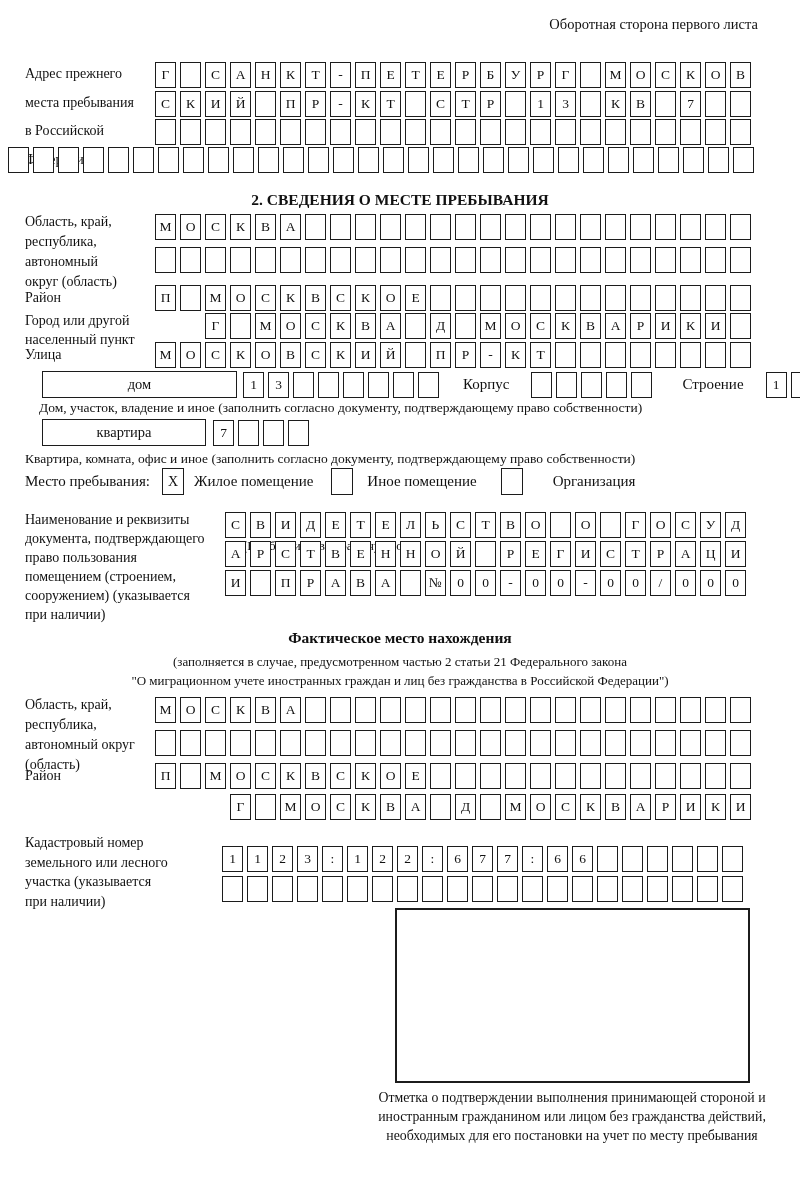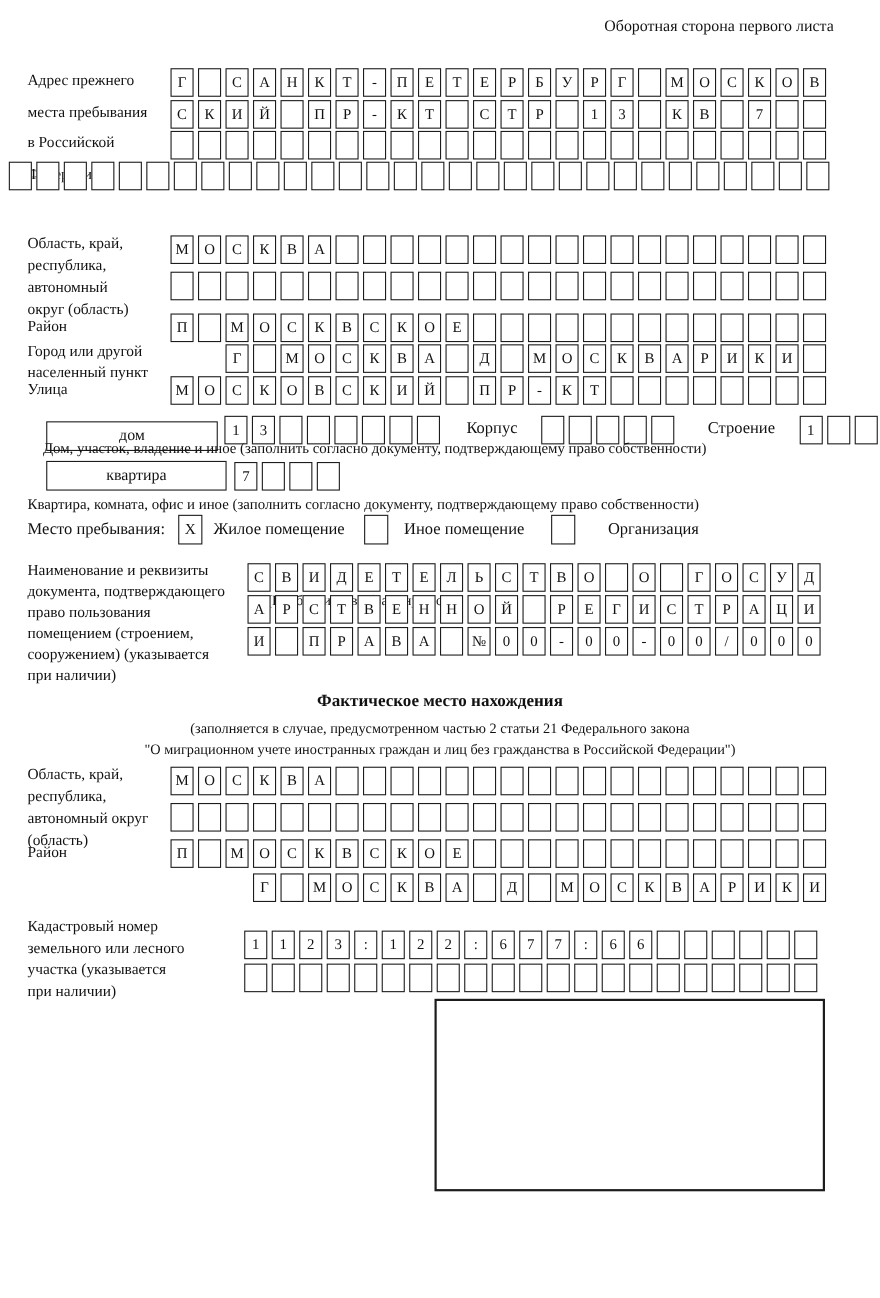--- a/index.html
+++ b/index.html
@@ -194,20 +194,21 @@
       <span class="cell"></span>
       <span class="cell"></span>
       <span class="cell"></span>
       <span class="cell"></span>
       <span class="cell"></span>
       <span class="cell"></span>
       <span class="cell"></span>
       <span class="cell"></span>
     </div>
 
+  <div class="abs title center" id="sec2-title">2. СВЕДЕНИЯ О МЕСТЕ ПРЕБЫВАНИЯ</div>
 
   <div class="abs label" id="reg-label">Область, край,
 республика,
 автономный
 округ (область)</div>
   <div class="boxrow" id="reg-row1">
       <span class="cell">М</span>
       <span class="cell">О</span>
       <span class="cell">С</span>
       <span class="cell">К</span>
@@ -336,21 +337,21 @@
       <span class="cell"></span>
       <span class="cell"></span>
       <span class="cell"></span>
       <span class="cell"></span>
       <span class="cell"></span>
       <span class="cell"></span>
       <span class="cell"></span>
     </div>
 
   <div class="inline-row" id="house-row">
-    <span class="widebox" style="width:156px;margin-top:12px;">дом</span>
+    <span class="widebox" style="width:195px;">дом</span>
     <span class="boxrow" style="position:static;">
         <span class="cell">1</span>
         <span class="cell">3</span>
         <span class="cell"></span>
         <span class="cell"></span>
         <span class="cell"></span>
         <span class="cell"></span>
         <span class="cell"></span>
         <span class="cell"></span>
       </span>
@@ -637,14 +638,15 @@
       <span class="cell"></span>
       <span class="cell"></span>
       <span class="cell"></span>
       <span class="cell"></span>
       <span class="cell"></span>
       <span class="cell"></span>
       <span class="cell"></span>
     </div>
 
   <div class="stamp-box" id="stamp-area"></div>
+  <div class="abs" id="stamp-note">Отметка о подтверждении выполнения принимающей стороной и иностранным гражданином или лицом без гражданства действий, необходимых для его постановки на учет по месту пребывания</div>
 
 </div>
 
 </body></html>

